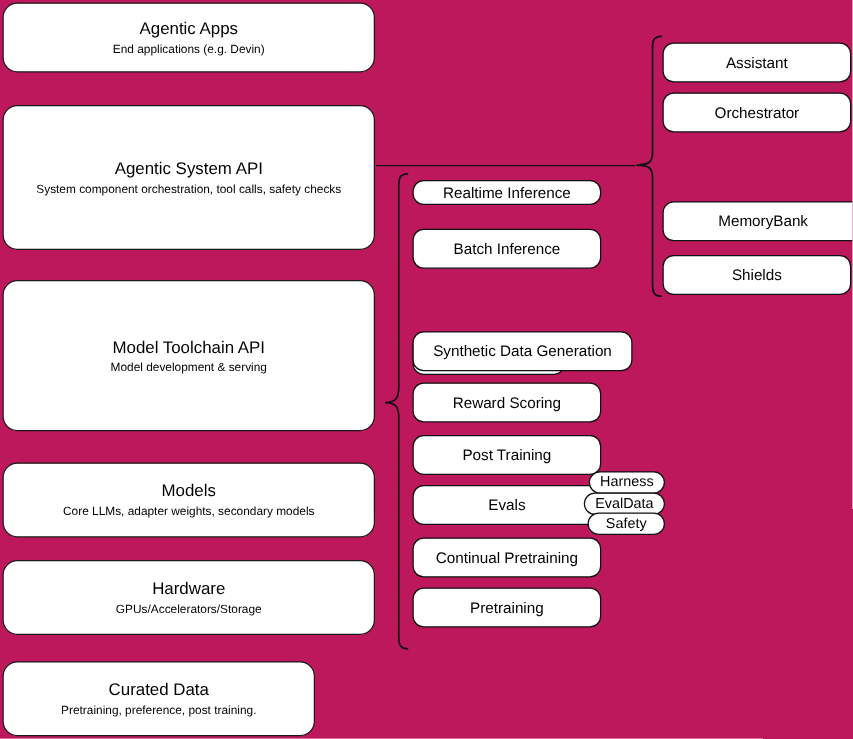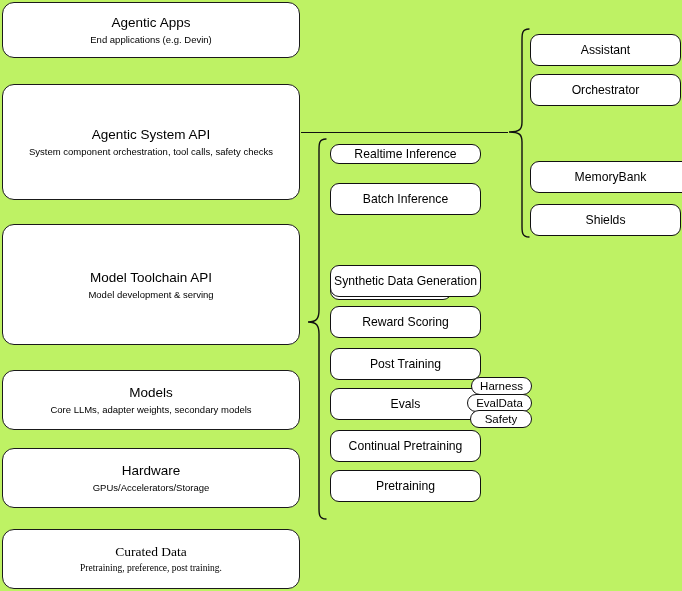--- a/index.html
+++ b/index.html
@@ -4,21 +4,21 @@
 <style>
   html, body {
     margin: 0;
     padding: 0;
     background: #ffffff;
   }
   #canvas {
     position: relative;
     width: 682px;
     height: 591px;
-    background: #bef264;
+    background: #be185d;
     font-family: "Liberation Sans", sans-serif;
     overflow: hidden;
   }
   .box {
     position: absolute;
     box-sizing: border-box;
     border: 1.4px solid #1a1a1a;
     border-radius: 12px;
     background: #ffffff;
     display: flex;
@@ -98,21 +98,21 @@
   <div class="box" style="left:2px; top:370px; width:298px; height:60px;">
     <div class="layer-title">Models</div>
     <div class="layer-sub">Core LLMs, adapter weights, secondary models</div>
   </div>
 
   <div class="box" style="left:2px; top:448px; width:298px; height:60px;">
     <div class="layer-title">Hardware</div>
     <div class="layer-sub">GPUs/Accelerators/Storage</div>
   </div>
 
-  <div class="box" style="left:2px; top:529px; width:298px; height:60px;font-family:Liberation Serif, serif;">
+  <div class="box" style="left:2px; top:529px; width:250px; height:60px;">
     <div class="layer-title">Curated Data</div>
     <div class="layer-sub">Pretraining, preference, post training.</div>
   </div>
 
   <div class="connector-line" style="left:301px; top:132px; width:207px;"></div>
 
   <div class="brace" style="left:304px; top:138px; width:24px; height:382px;">
     <svg width="24" height="382" viewBox="0 0 24 382" fill="none" xmlns="http://www.w3.org/2000/svg">
       <path d="M22 1 C15 1 15 6 15 12 L15 172 C15 180 13 184 4 184 C13 184 15 188 15 196 L15 370 C15 376 15 381 22 381" stroke="#111111" stroke-width="1.4" fill="none" stroke-linecap="round"></path>
     </svg>
@@ -126,21 +126,21 @@
 
   <div class="small-box" style="left:330px; top:144px; width:151px; height:20px;">
     <span>Realtime Inference</span>
   </div>
   <div class="small-box" style="left:330px; top:183px; width:151px; height:32px;">
     <span>Batch Inference</span>
   </div>
   <div class="small-box" style="left:330px; top:224px; width:122px; height:32px;margin-top:44px;">
     <span>Quantized Inference</span>
   </div>
-  <div class="small-box" style="left:330px; top:265px; width:151px; height:32px;">
+  <div class="small-box" style="left:330px; top:265px; width:176px; height:32px;">
     <span>Synthetic Data Generation</span>
   </div>
   <div class="small-box" style="left:330px; top:306px; width:151px; height:32px;">
     <span>Reward Scoring</span>
   </div>
   <div class="small-box" style="left:330px; top:348px; width:151px; height:32px;">
     <span>Post Training</span>
   </div>
   <div class="small-box" style="left:330px; top:388px; width:151px; height:32px;">
     <span>Evals</span>

